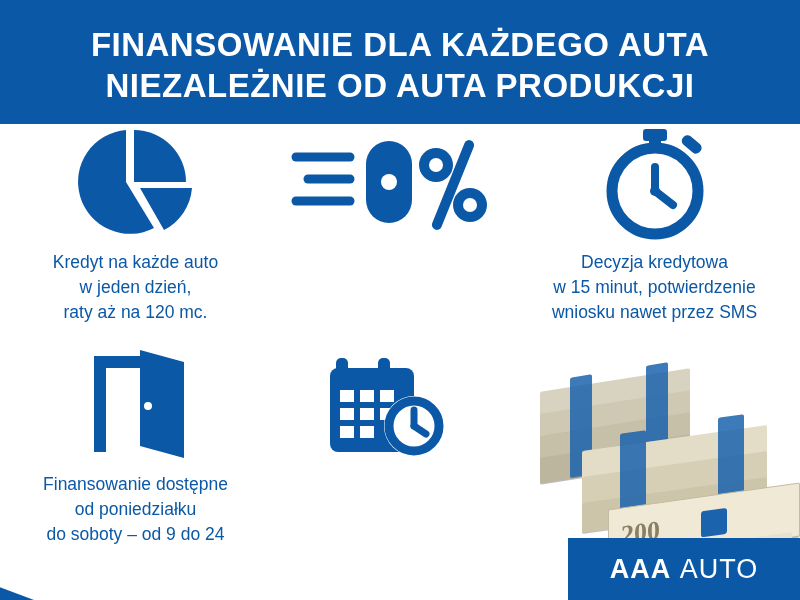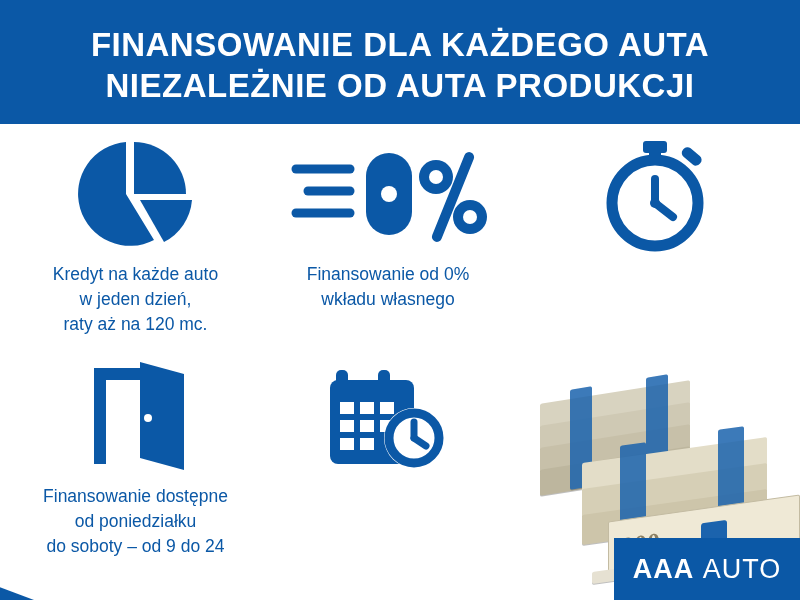--- a/index.html
+++ b/index.html
@@ -41,21 +41,21 @@
     font-size: 33px;
     line-height: 41px;
     letter-spacing: 0.5px;
     text-align: center;
     white-space: nowrap;
   }
   
   .grid {
     position: absolute;
     left: 0;
-    top: 120px;
+    top: 108px;
     width: 800px;
     height: 476px;
   }
   .cell {
     position: absolute;
     box-sizing: border-box;
     display: flex;
     flex-direction: column;
     align-items: center;
   }
@@ -98,21 +98,21 @@
   .note {
     position: absolute;
     border-radius: 2px;
     box-shadow: 0 1px 0 rgba(0,0,0,0.25);
   }
   
   .logo {
     position: absolute;
     right: 0;
     bottom: 0;
-    width: 186px;
+    width: 232px;
     height: 62px;
     background: #0b58a6;
     display: flex;
     align-items: center;
     justify-content: center;
   }
   .logo-text {
     color: #ffffff;
     font-weight: bold;
     font-size: 27px;
@@ -173,22 +173,20 @@
             <rect x="78" y="14" width="46" height="82" rx="23"></rect>
             <circle cx="148" cy="38" r="17"></circle>
             <circle cx="182" cy="78" r="17"></circle>
             <rect x="160" y="10" width="10" height="96" rx="5" transform="rotate(22 165 58)"></rect>
           </g>
           <circle cx="101" cy="55" r="8" fill="#ffffff"></circle>
           <circle cx="148" cy="38" r="7" fill="#ffffff"></circle>
           <circle cx="182" cy="78" r="7" fill="#ffffff"></circle>
         </svg>
       </div>
-      <div class="caption">Finansowanie od 0%
-wkładu własnego</div>
     </div>
 
     <div class="cell c3">
       <div class="icon">
         <svg width="124" height="118" viewBox="0 0 124 118" aria-hidden="true">
           <g fill="none" stroke="#0b58a6" stroke-width="11">
             <circle cx="62" cy="68" r="43"></circle>
             <circle cx="62" cy="68" r="30" stroke-width="0"></circle>
           </g>
           <g fill="#0b58a6">
@@ -196,20 +194,23 @@
             <rect x="56" y="14" width="12" height="12"></rect>
             <rect x="88" y="16" width="22" height="11" rx="5" transform="rotate(40 99 21)"></rect>
           </g>
           <g stroke="#0b58a6" stroke-width="8" stroke-linecap="round">
             <line x1="62" y1="68" x2="62" y2="44"></line>
             <line x1="62" y1="68" x2="80" y2="82"></line>
           </g>
           <circle cx="62" cy="68" r="5" fill="#0b58a6"></circle>
         </svg>
       </div>
+      <div class="caption">Decyzja kredytowa
+w 15 minut, potwierdzenie
+wniosku nawet przez SMS</div>
     </div>
 
     <div class="cell c4">
       <div class="icon">
         <svg width="120" height="112" viewBox="0 0 120 112" aria-hidden="true">
           <g fill="#0b58a6">
             <rect x="18" y="8" width="12" height="96"></rect>
             <rect x="30" y="8" width="34" height="12"></rect>
             <polygon points="64,2 108,14 108,110 64,98"></polygon>
           </g>

